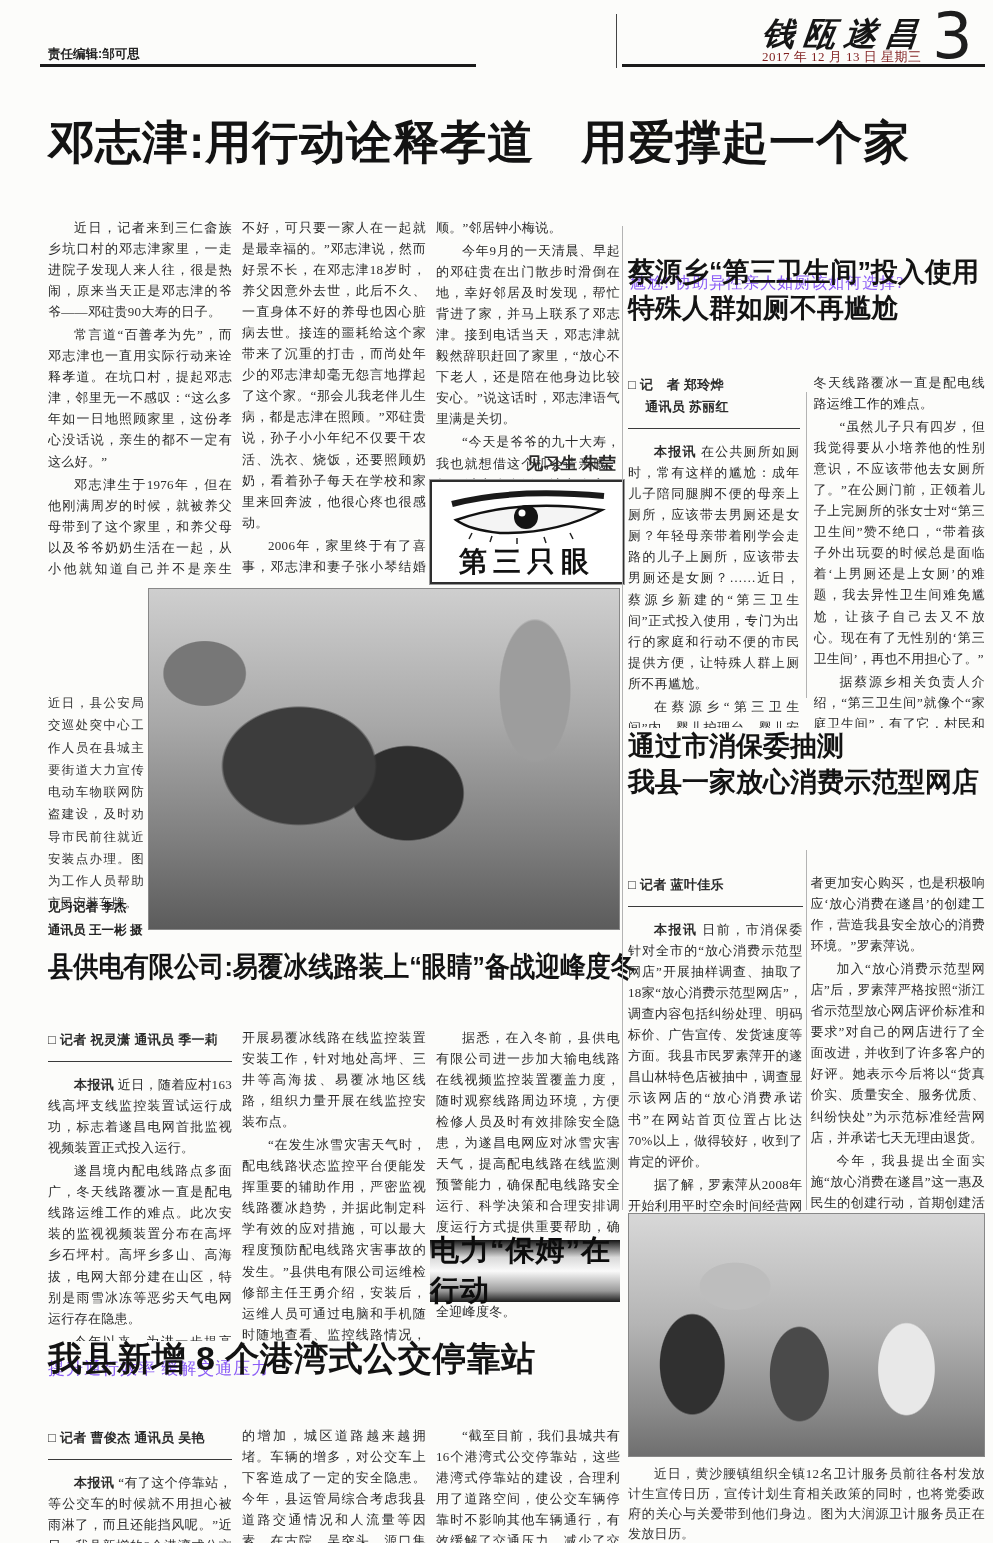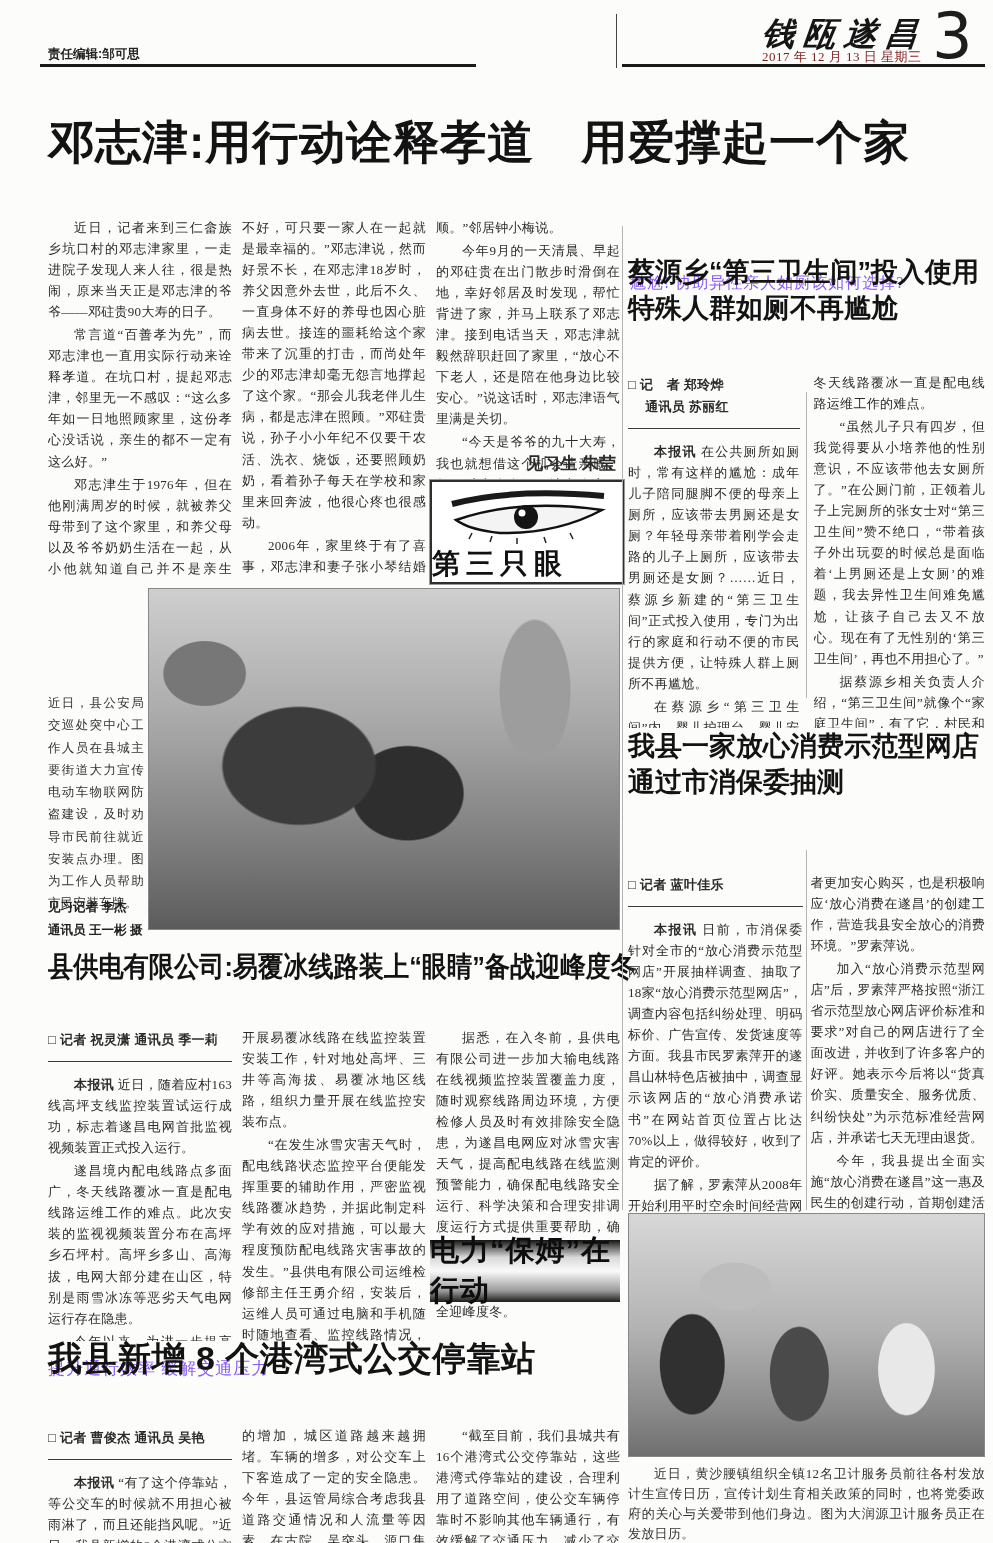--- a/index.html
+++ b/index.html
@@ -31,22 +31,22 @@
       radial-gradient(ellipse 50px 80px at 48% 66%, #4a4a4a 0%, #4a4a4a 58%, rgba(0,0,0,0) 60%),
       radial-gradient(ellipse 48px 78px at 78% 64%, #e8e8e8 0%, #e8e8e8 58%, rgba(0,0,0,0) 60%),
       radial-gradient(ellipse 60px 40px at 30% 30%, #bdbdbd 0%, #bdbdbd 58%, rgba(0,0,0,0) 60%),
       linear-gradient(180deg,#d8d8d8 0%,#b5b5b5 45%,#8b8b8b 80%,#6e6e6e 100%);
     box-shadow:inset 0 0 0 1px #888;}
   .caption{font-size:12.5px;line-height:1.78;text-align:justify;letter-spacing:.3px;color:#333;}
   .credit{font-family:"Liberation Sans","DejaVu Sans",sans-serif;font-weight:bold;font-size:12.5px;color:#222;}
   .eyebox{border:2px solid #2e2e2e;background:#fff;box-shadow:0 0 0 1px #999;
           display:flex;flex-direction:column;}
   .eyebox .eye-art{flex:1;display:flex;align-items:center;justify-content:center;}
-  .eyebox .eye-label{font-family:Liberation Serif, serif;font-weight:900;
-          font-size:28px;letter-spacing:6px;text-align:left;line-height:1.1;color:#111;padding-bottom:2px;}
+  .eyebox .eye-label{font-family:Liberation Mono, monospace;font-weight:900;
+          font-size:28px;letter-spacing:6px;text-align:center;line-height:1.1;color:#111;padding-bottom:2px;}
   .badge{background:linear-gradient(180deg,#141414 0%,#d9d9d9 28%,#fafafa 50%,#9a9a9a 82%,#1c1c1c 100%);
          display:flex;align-items:center;justify-content:center;}
   .badge span{font-family:"Liberation Sans","DejaVu Sans",sans-serif;font-weight:900;
          font-size:29px;letter-spacing:1px;color:#0d0d0d;}
   .section-box{text-align:center;}
   .section-title{font-family:"Liberation Sans","DejaVu Sans",sans-serif;font-weight:bold;
          font-size:31px;letter-spacing:3px;color:#1c1c1c;line-height:1.15;}
   .section-sub{background:#9c9c9c;color:#fff;font-family:"Liberation Sans","DejaVu Sans",sans-serif;
          font-size:12px;letter-spacing:2px;padding:3px 6px;margin-top:2px;display:block;}
   .masthead{font-style:italic;font-weight:bold;font-size:33px;letter-spacing:8px;color:#161616;
@@ -169,22 +169,22 @@
         </div>
     </div>
     <div class="col cont-first">
         <p>冬天线路覆冰一直是配电线路运维工作的难点。</p>
         <p>“虽然儿子只有四岁，但我觉得要从小培养他的性别意识，不应该带他去女厕所了。”在公厕门前，正领着儿子上完厕所的张女士对“第三卫生间”赞不绝口，“带着孩子外出玩耍的时候总是面临着‘上男厕还是上女厕’的难题，我去异性卫生间难免尴尬，让孩子自己去又不放心。现在有了无性别的‘第三卫生间’，再也不用担心了。”</p>
         <p>据蔡源乡相关负责人介绍，“第三卫生间”就像个“家庭卫生间”，有了它，村民和游客就不用再为“母亲协助小男孩如厕、子女协助老人如厕”此类问题发愁了，让人免受尴尬。“第三卫生间”满足的是小众要求，温暖的却是社会所有人，彰显了人文关怀。</p>
       </div>
   </div>
 
   <div class="abs hl" style="left:628px;top:728px;width:360px;font-size:27px;line-height:1.35;">
+    <div>通过市消保委抽测</div>
     <div>我县一家放心消费示范型网店</div>
-    <div>通过市消保委抽测</div>
   </div>
   <div class="abs body cols" style="left:628px;top:845px;width:357px;height:366px;gap:8px;">
     <div class="col">
       <div class="byline-block">□ 记者 蓝叶佳乐</div>
       <div>
           <p><b>本报讯</b> 日前，市消保委针对全市的“放心消费示范型网店”开展抽样调查、抽取了18家“放心消费示范型网店”，调查内容包括纠纷处理、明码标价、广告宣传、发货速度等方面。我县市民罗素萍开的遂昌山林特色店被抽中，调查显示该网店的“放心消费承诺书”在网站首页位置占比达70%以上，做得较好，收到了肯定的评价。</p>
           <p>据了解，罗素萍从2008年开始利用平时空余时间经营网店，主要销售遂昌各类土特产，每天通过微信、网络等平台销售番薯干、竹炭花生等近百斤。</p>
         </div>
     </div>
     <div class="col cont-first">

